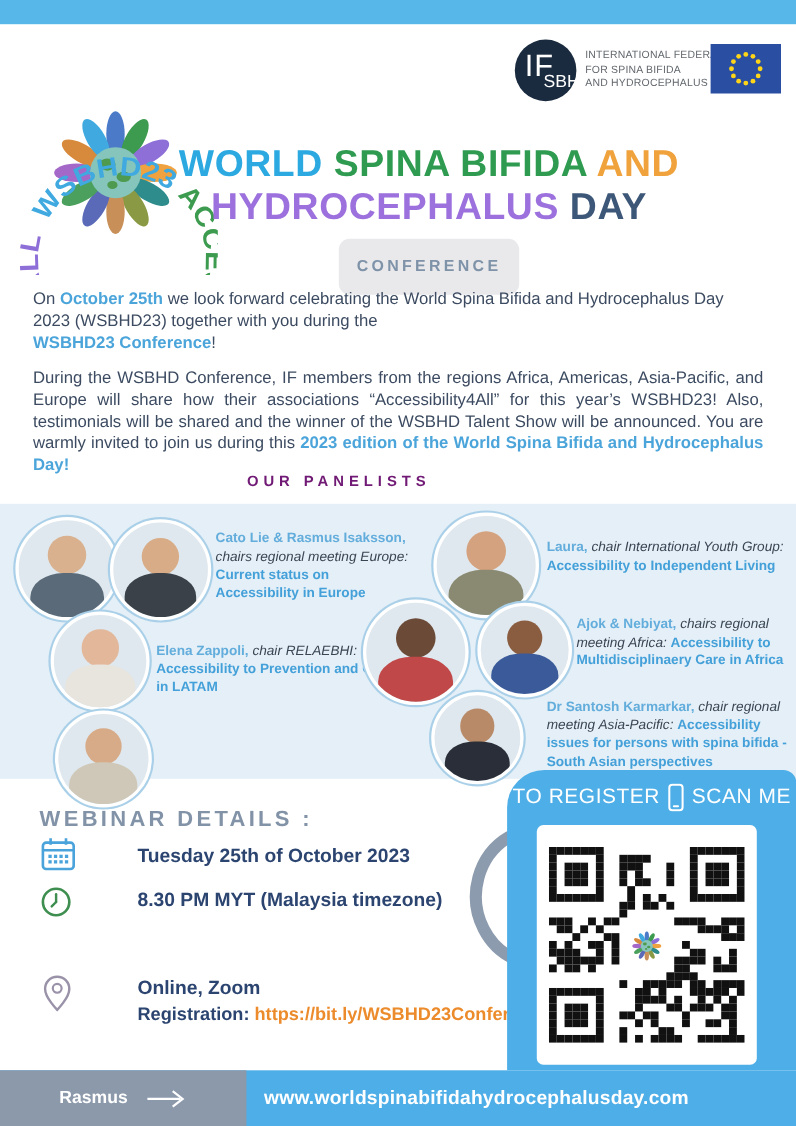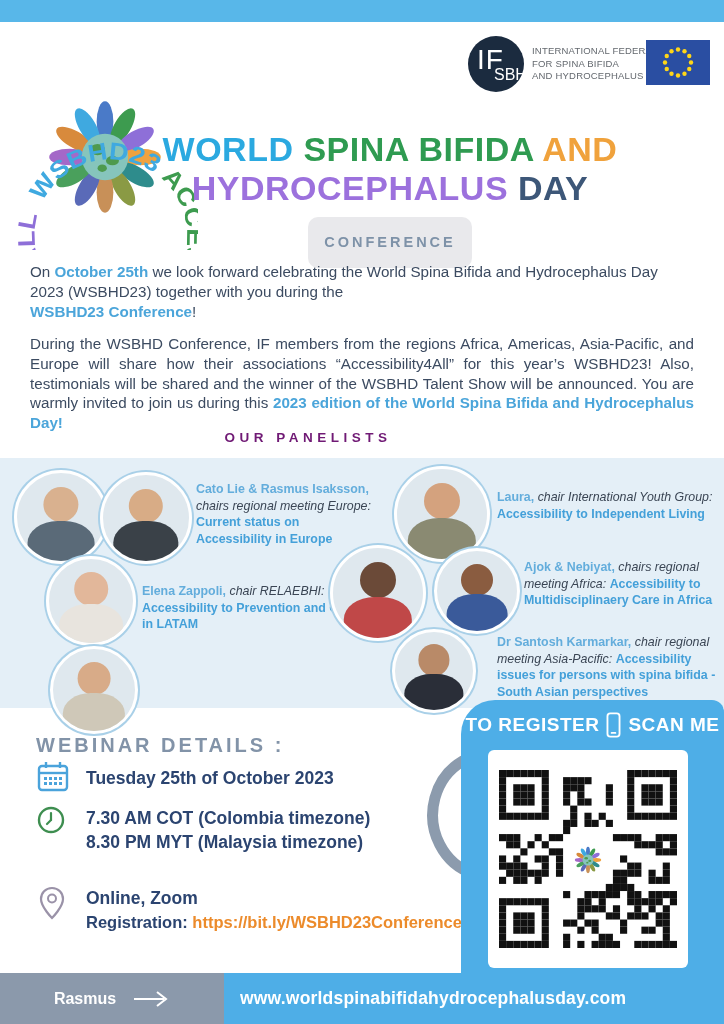--- a/index.html
+++ b/index.html
@@ -46,29 +46,29 @@
           transform:translateX(-50%);border-radius:45% 45% 0 0;background:var(--shirt);}
   .p-entry{position:absolute;font-size:12.4px;line-height:1.33;color:#3E4A5E;}
   .p-name{color:#63ADDC;font-weight:bold;}
   .p-role{color:#3A4554;font-style:italic;}
   .p-topic{color:#44A0D9;font-weight:bold;}
 
   
   .web-head{position:absolute;left:36px;top:734px;color:#8293A8;font-weight:bold;
             font-size:20px;letter-spacing:3px;}
   .w-icon{position:absolute;}
-  .w-text{position:absolute;color:#2B4470;font-weight:bold;font-size:17.5px;line-height:24px;}
+  .w-text{position:absolute;color:#2B4470;font-weight:bold;font-size:17.5px;line-height:24px;margin-left:39px;}
   .reg-link{color:#EC8B2B;font-weight:bold;}
 
   
   .reg-panel{position:absolute;left:461px;top:700px;width:263px;height:273px;
              background:#4EAEE7;border-radius:34px 12px 0 0;}
   .reg-title{position:absolute;left:461px;top:712px;width:263px;display:flex;
              align-items:center;justify-content:center;gap:7px;color:#fff;
-             font-weight:bold;font-size:19px;letter-spacing:.5px;}
+             font-weight:normal;font-size:19px;letter-spacing:.5px;}
   .qr-box{position:absolute;left:488px;top:750px;width:200px;height:218px;background:#fff;
           border-radius:6px;display:flex;align-items:center;justify-content:center;}
   .qr-box svg{width:178px;height:178px;}
   .qr-logo{position:absolute;left:565px;top:837px;width:46px;height:46px;background:#fff;
            border-radius:50%;display:flex;align-items:center;justify-content:center;}
   .qr-logo svg{width:44px;height:44px;}
   .curve-arrow{position:absolute;left:408px;top:742px;}
 
   
   .footer{position:absolute;left:0;top:973px;width:724px;height:51px;background:#4EAEE7;}
@@ -229,21 +229,20 @@
       </g>
   </svg>
   <div class="w-text" style="left:86px;top:766px;">Tuesday 25th of October 2023</div>
 
   <svg class="w-icon" style="left:37px;top:806px;" width="28" height="28" viewBox="0 0 28 28">
     <circle cx="14" cy="14" r="12" fill="none" stroke="#3E8E50" stroke-width="2.4"></circle>
     <line x1="14" y1="14" x2="14" y2="7" stroke="#3E8E50" stroke-width="2.2" stroke-linecap="round"></line>
     <line x1="14" y1="14" x2="10" y2="18" stroke="#3E8E50" stroke-width="2.2" stroke-linecap="round"></line>
   </svg>
   <div class="w-text" style="left:86px;top:806px;">
-    <div>7.30 AM COT (Colombia timezone)</div>
     <div>8.30 PM MYT (Malaysia timezone)</div>
   </div>
 
   <svg class="w-icon" style="left:39px;top:886px;" width="26" height="34" viewBox="0 0 26 34">
     <path d="M13,2 C6.5,2 2,7 2,13 c0,8 11,19 11,19 s11,-11 11,-19 c0,-6 -4.5,-11 -11,-11 z" fill="none" stroke="#9A92A8" stroke-width="2.2"></path>
     <circle cx="13" cy="12.5" r="4" fill="none" stroke="#9A92A8" stroke-width="2"></circle>
   </svg>
   <div class="w-text" style="left:86px;top:886px;">
     <div>Online, Zoom</div>
     <div style="font-size:16.5px;">

